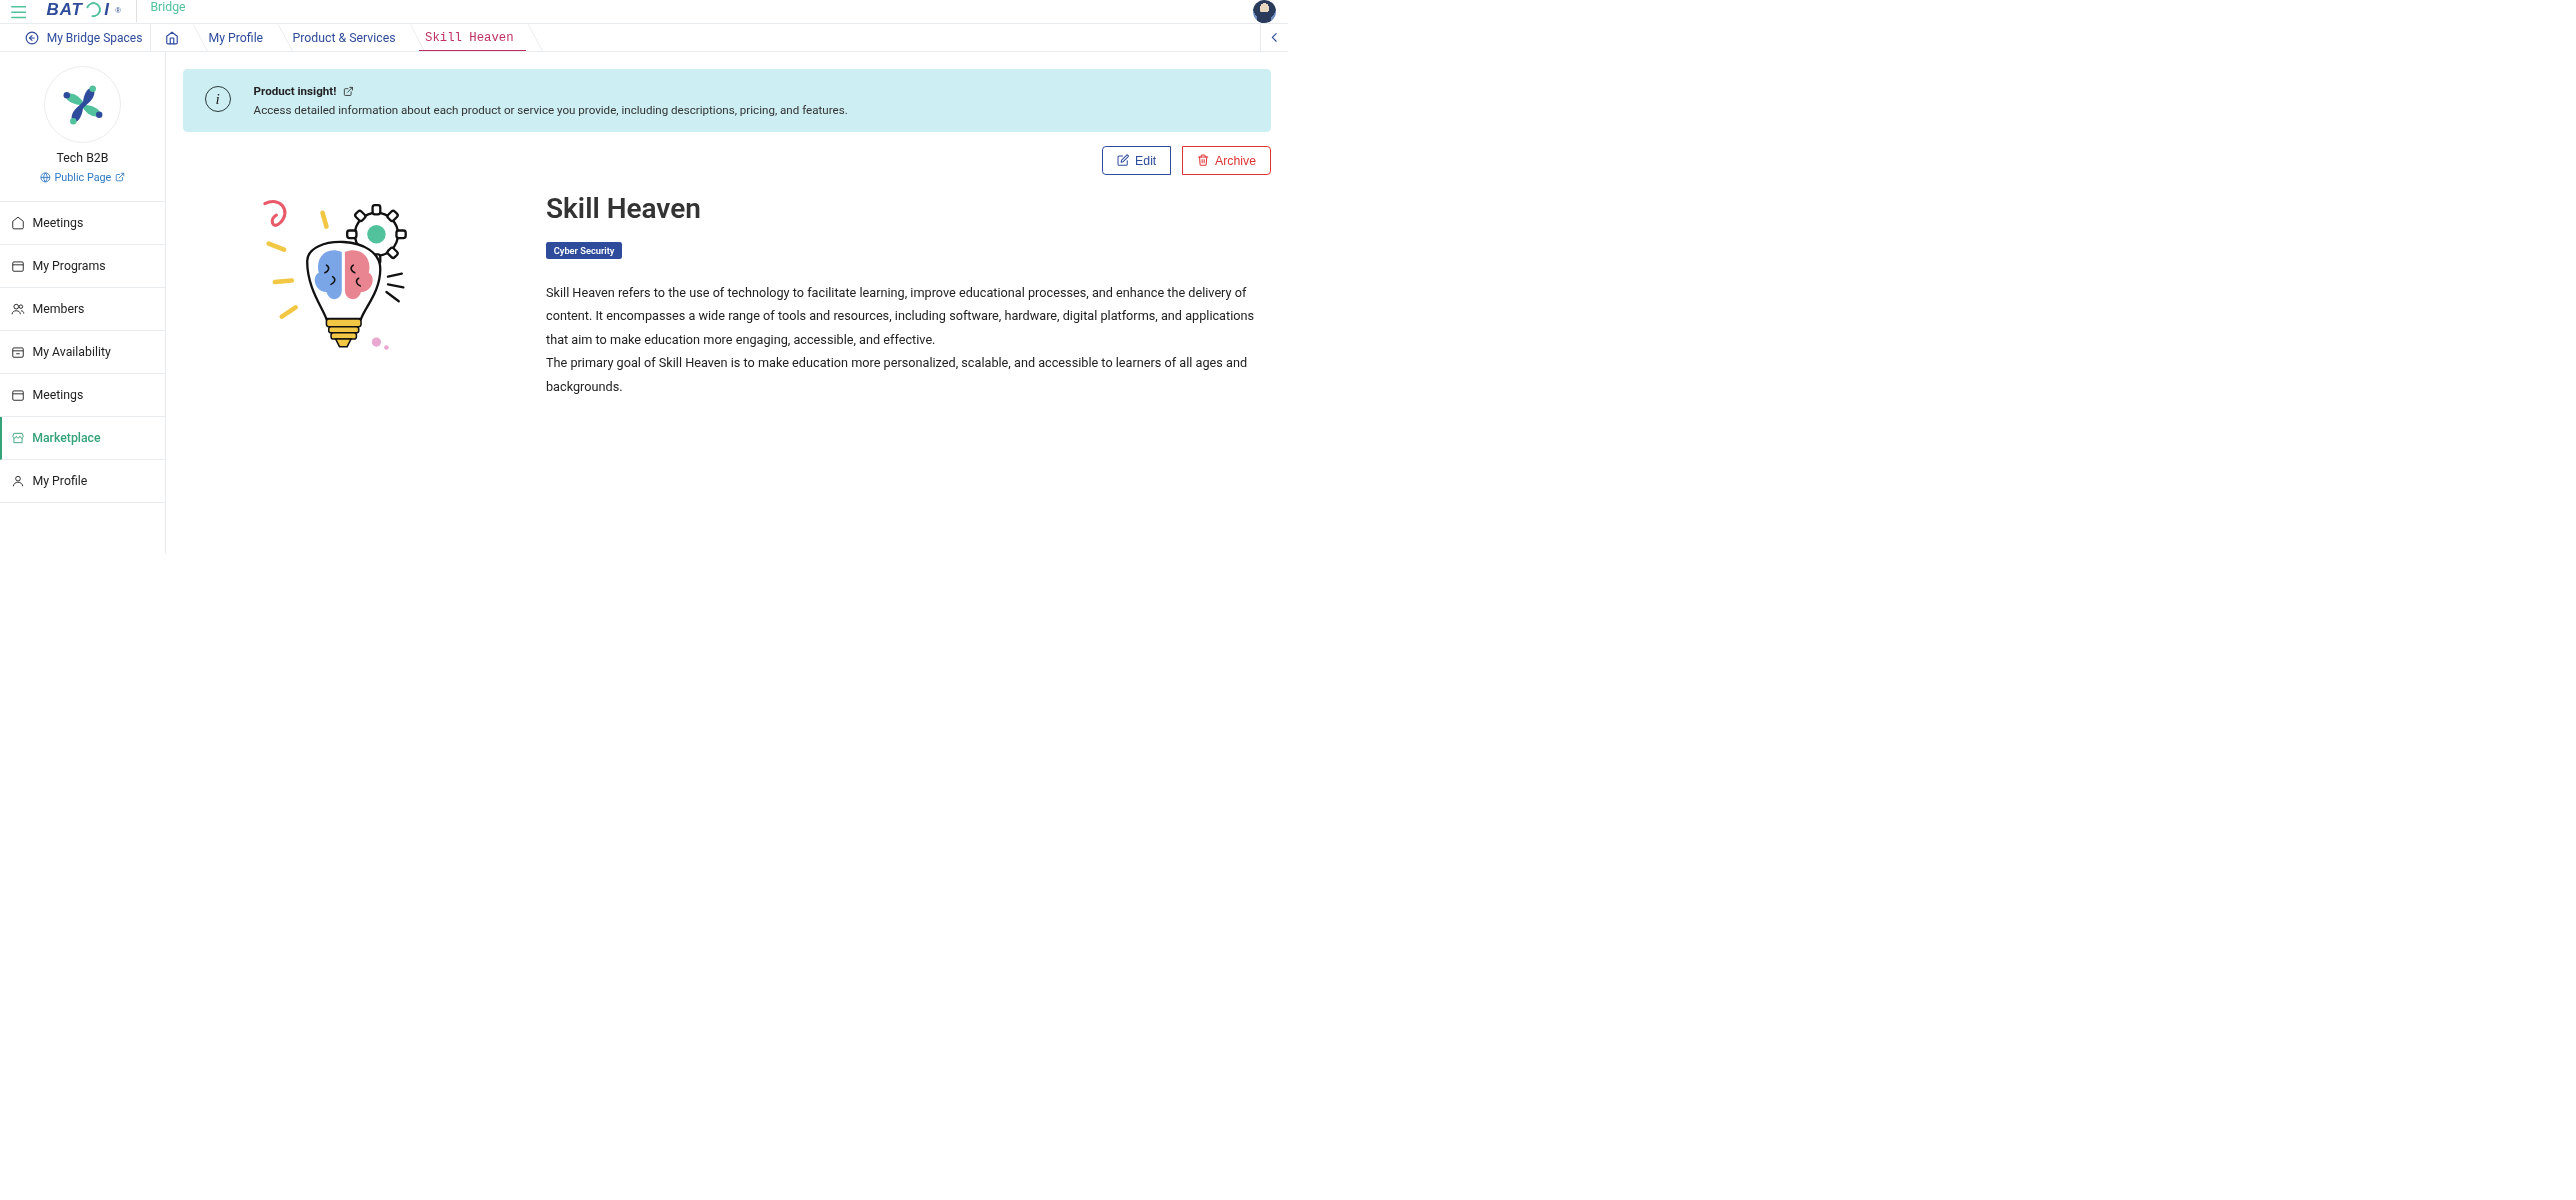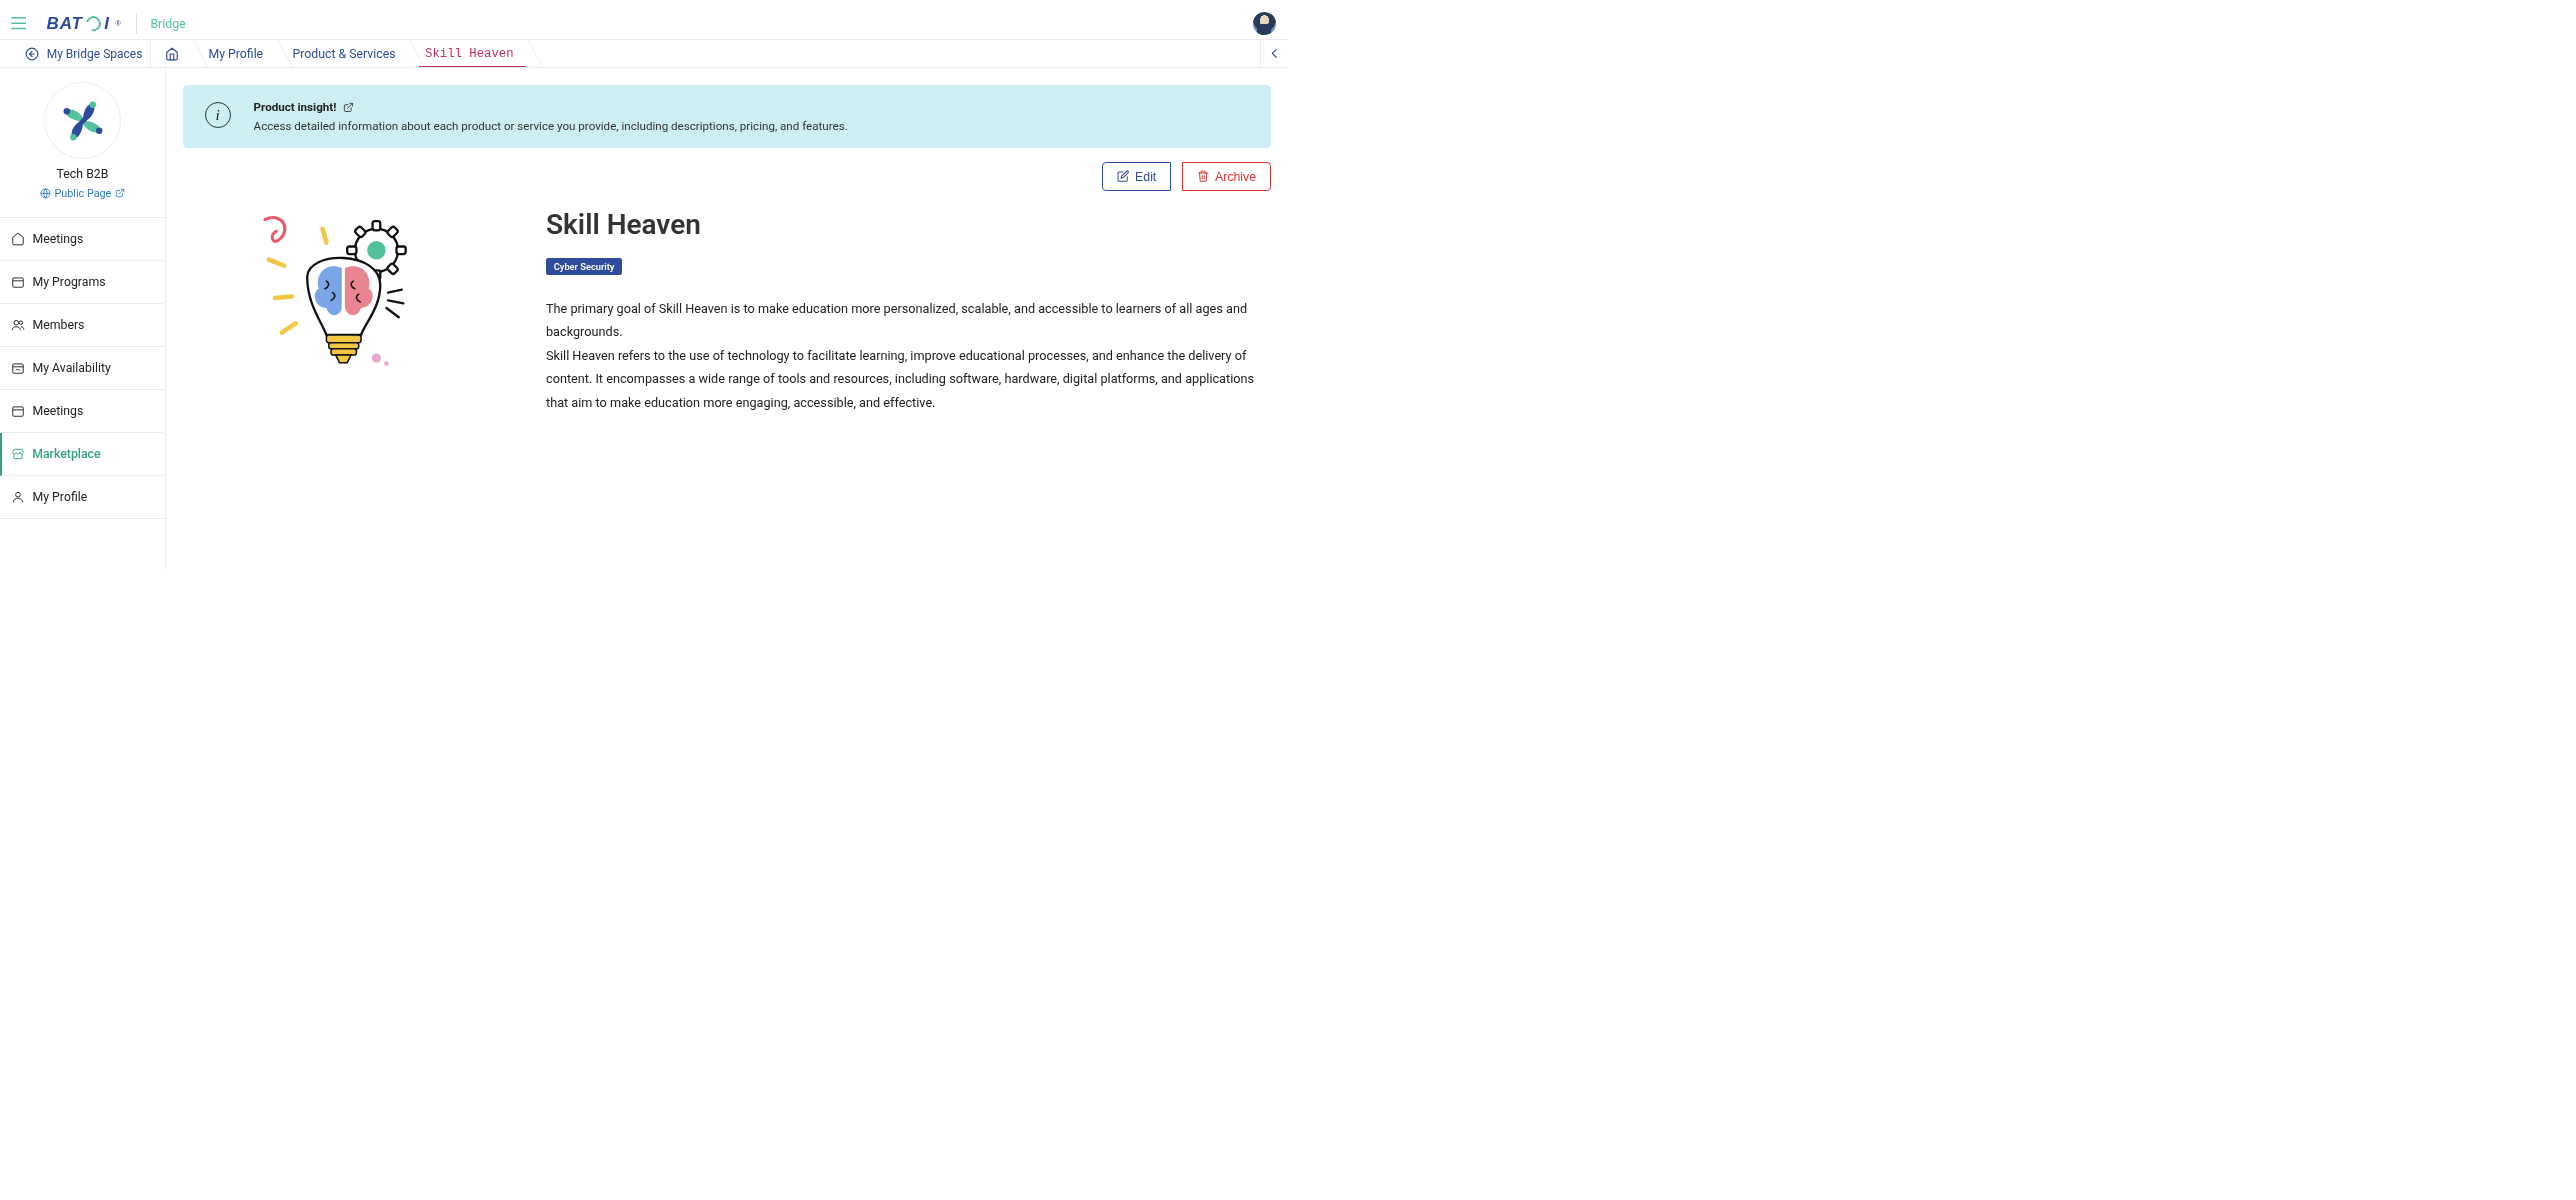--- a/index.html
+++ b/index.html
@@ -6,27 +6,26 @@
   body {
     font-family: -apple-system, BlinkMacSystemFont, "Segoe UI", Roboto, "Helvetica Neue", Arial, sans-serif;
     font-size: 10.8px;
     color: #222;
     background: #fff;
     width: 1288px;
   }
 
   
   .top-header {
-    height: 32px;
+    height: 24px;
     display: flex;
-    align-items: center;
+    align-items: flex-start;
     padding: 0 12.3px 0 6.2px;
     border-bottom: 0.8px solid #e9ecef;
     position: relative;
-    margin-top: 8px;
   }
   .hamburger {
     width: 25px; height: 25px;
     display: flex; align-items: center; justify-content: center;
     cursor: pointer;
   }
   .hamburger svg { stroke: #52c29d; }
   .logo {
     display: flex; align-items: center; gap: 4.6px;
     margin-left: 15.4px;
@@ -480,21 +479,21 @@
 
           <circle cx="165" cy="195" r="6" fill="#e8a8d0"></circle>
           <circle cx="178" cy="202" r="3" fill="#e8a8d0"></circle>
         </svg>
       </div>
 
       <div class="product-info">
         <h1 class="product-title">Skill Heaven</h1>
         <span class="tag">Cyber Security</span>
         <div class="product-desc">
+          <p>Skill Heaven refers to the use of technology to facilitate learning, improve educational processes, and enhance the delivery of content. It encompasses a wide range of tools and resources, including software, hardware, digital platforms, and applications that aim to make education more engaging, accessible, and effective.</p>
           <p>The primary goal of Skill Heaven is to make education more personalized, scalable, and accessible to learners of all ages and backgrounds.</p>
-          <p>Skill Heaven refers to the use of technology to facilitate learning, improve educational processes, and enhance the delivery of content. It encompasses a wide range of tools and resources, including software, hardware, digital platforms, and applications that aim to make education more engaging, accessible, and effective.</p>
         </div>
       </div>
     </div>
 
   </main>
 </div>
 
 
 </body></html>

